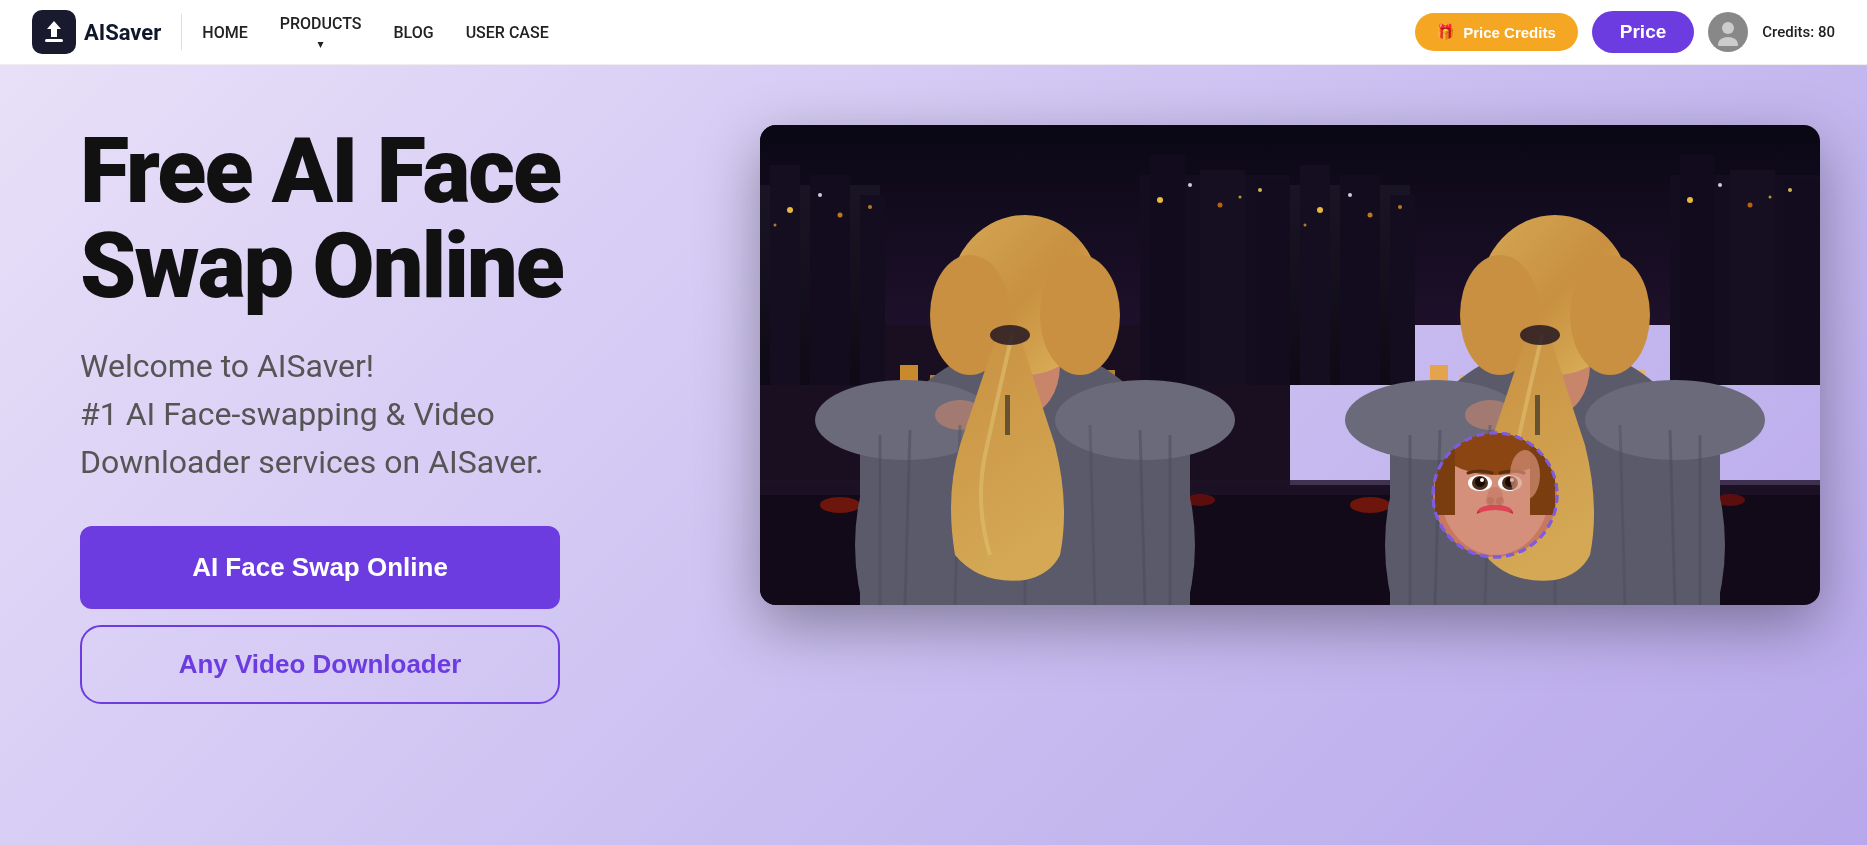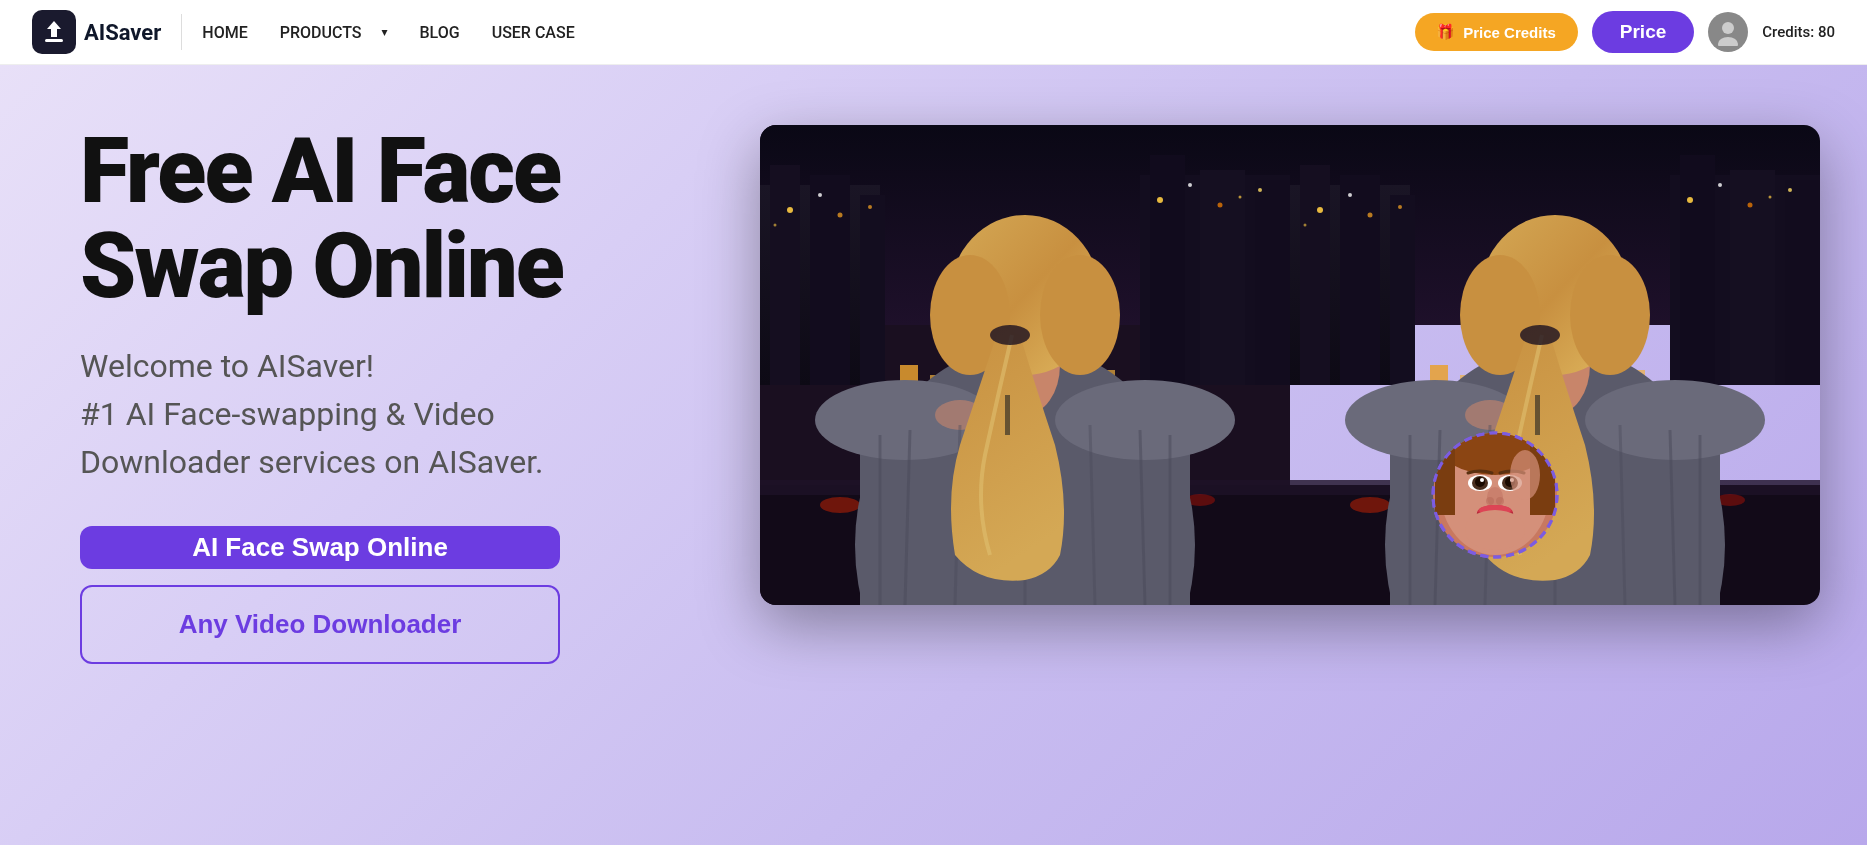--- a/index.html
+++ b/index.html
@@ -70,21 +70,22 @@
     .nav-links a {
       text-decoration: none;
       color: #222;
       font-size: 16px;
       font-weight: 500;
     }
 
     .nav-links .products-link {
       display: flex;
       align-items: center;
-      gap: 20px;
+      gap: 4px;
+      flex-direction: column;
     }
 
     .nav-links .products-link .chevron {
       font-size: 12px;
     }
 
     .navbar-right {
       margin-left: auto;
       display: flex;
       align-items: center;
@@ -173,33 +174,33 @@
       flex-direction: column;
       gap: 16px;
       margin-top: 12px;
     }
 
     .btn-face-swap {
       background: #6c3ce1;
       color: white;
       border: none;
       border-radius: 12px;
-      padding: 6px 40px;
+      padding: 26px 40px;
       font-size: 26px;
       font-weight: 700;
       cursor: pointer;
       width: 480px;
       text-align: center;
     }
 
     .btn-video-downloader {
       background: transparent;
       color: #6c3ce1;
       border: 2px solid #6c3ce1;
-      border-radius: 12px;
+      border-radius: 21px;
       padding: 22px 40px;
       font-size: 26px;
       font-weight: 600;
       cursor: pointer;
       width: 480px;
       text-align: center;
     }
 
     
     .hero-right {

